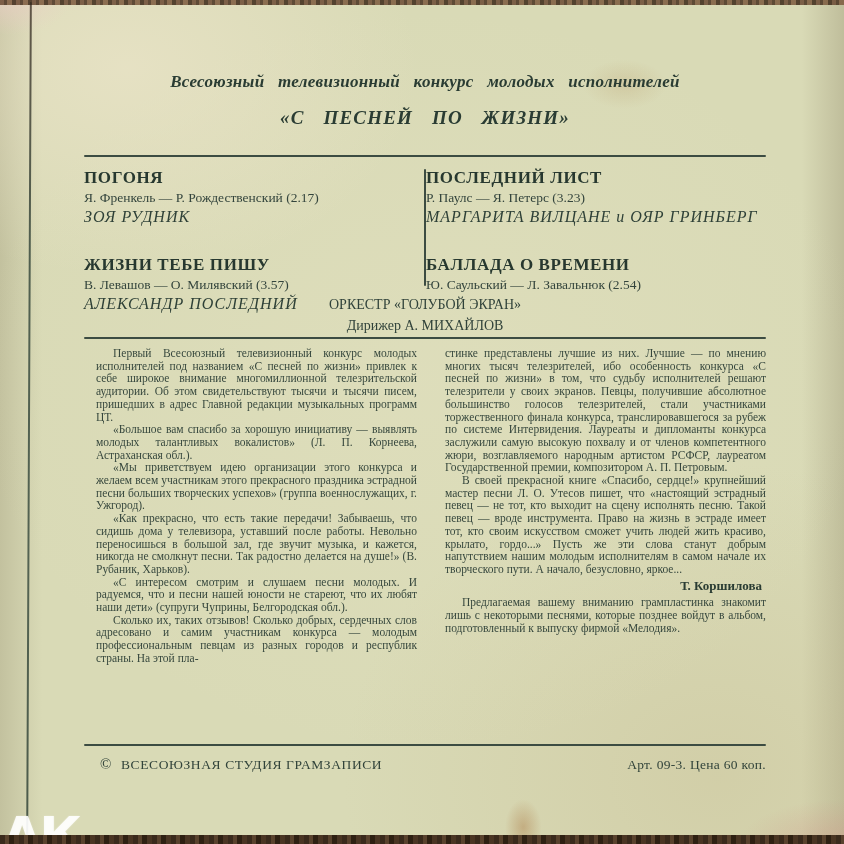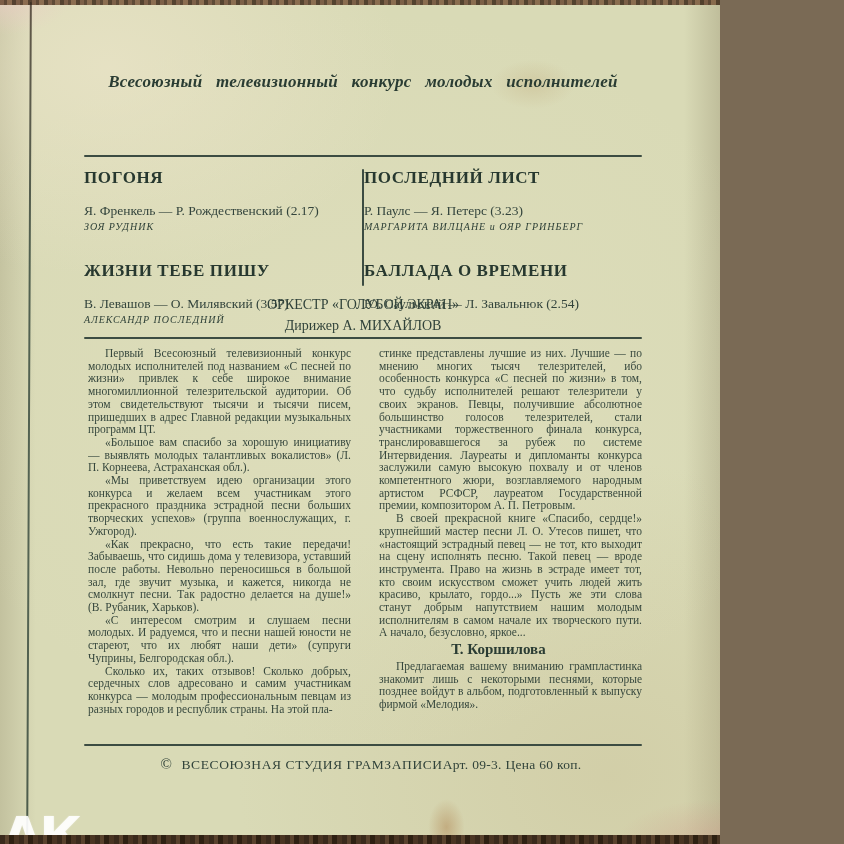--- a/index.html
+++ b/index.html
@@ -2,21 +2,21 @@
 <html lang="ru"><head>
 <meta charset="utf-8">
 <style>
   html,body{margin:0;padding:0;}
   body{
     width:844px;height:844px;overflow:hidden;
     font-family:"Liberation Serif", serif;
     background:#7a6a55;
   }
   .sleeve{
-    position:relative;width:720px;height:844px;overflow:hidden;
+    position:relative;width:844px;height:844px;overflow:hidden;
     background-color:#d9dab6;
     background-image:
       radial-gradient(ellipse 90px 50px at 1% 0%, rgba(233,205,196,0.70), transparent 70%),
       radial-gradient(ellipse 420px 300px at 15% 8%, rgba(240,231,206,0.55), transparent 70%),
       radial-gradient(ellipse 600px 500px at 50% 45%, rgba(228,226,194,0.40), transparent 75%),
       radial-gradient(ellipse 60px 35px at 74% 10%, rgba(175,140,85,0.22), transparent 70%),
       radial-gradient(ellipse 26px 40px at 62% 98%, rgba(165,110,55,0.38), transparent 70%),
       radial-gradient(ellipse 140px 60px at 100% 100%, rgba(205,150,135,0.45), transparent 75%),
       radial-gradient(ellipse 500px 420px at 85% 92%, rgba(198,188,145,0.38), transparent 75%),
       linear-gradient(90deg, rgba(115,105,75,0.22), rgba(115,105,75,0) 5%, rgba(115,105,75,0) 95%, rgba(115,105,75,0.25));
@@ -48,56 +48,57 @@
   .rule-mid{top:337px;}
   .rule-bottom{top:744px;}
 
   
   .tracks{position:absolute;top:164px;left:0;right:0;display:flex;}
   .track-col{flex:1;text-align:left;}
   .v-divider{width:2px;height:117px;background:#3c4c42;margin-top:5px;border-radius:1px;}
   .track{margin-top:4px;}
   .track + .track{margin-top:29px;}
   .t-title{font-size:17px;font-weight:bold;letter-spacing:.6px;color:#27382f;}
-  .t-credits{font-size:13.5px;margin-top:15px;}
-  .t-performer{font-size:10px;font-style:italic;letter-spacing:1px;margin-top:2px;color:#2e4037;}
+  .t-credits{font-size:13.5px;margin-top:2px;}
+  .t-performer{font-size:16px;font-style:italic;letter-spacing:1px;margin-top:2px;color:#2e4037;}
 
   
   .orchestra{position:absolute;top:294px;left:0;right:0;text-align:center;font-size:14px;line-height:21px;color:#30423a;}
 
   
-  .liner{position:absolute;top:347px;left:4px;right:0;height:394px;overflow:hidden;display:flex;gap:28px;}
+  .liner{position:absolute;top:347px;left:12px;right:0;height:394px;overflow:hidden;display:flex;gap:28px;}
   .liner-col{flex:1;text-align:justify;font-size:11.5px;line-height:12.7px;color:#36473d;}
   .liner-col p{margin:0;text-indent:17px;}
   .liner-col p.no-indent{text-indent:0;}
-  .signature{text-align:center;font-weight:bold;font-size:15px;margin:4px 24px 4px 0;color:#2a3c33;}
+  .signature{text-align:right;font-weight:bold;font-size:13px;margin:4px 4px 4px 0;color:#2a3c33;}
   .liner-col p.after-sig{margin-top:2px;}
 
   
-  footer{position:absolute;top:756px;left:16px;right:0;display:flex;justify-content:center;align-items:baseline;font-size:13.5px;letter-spacing:.6px;color:#31433a;font-family:Liberation Serif, serif;}
+  footer{position:absolute;top:756px;left:16px;right:0;display:flex;justify-content:space-between;align-items:baseline;font-size:13.5px;letter-spacing:.6px;color:#31433a;font-family:Liberation Serif, serif;}
   .copy-symbol{font-size:15px;margin-right:9px;}
   .catalog{letter-spacing:.3px;}
 
   .watermark{
     position:absolute;bottom:-22px;left:2px;
     font-family:"DejaVu Sans", sans-serif;font-weight:bold;font-size:52px;letter-spacing:-3px;
     color:rgba(255,255,255,0.88);text-shadow:0 0 2px rgba(255,255,255,0.4);
   }
 </style>
 </head>
 <body>
 
 <div class="sleeve">
   <div class="edge-top"></div>
   <div class="edge-left-line"></div>
 
   <div class="content">
 
     <header>
       <div class="h1">Всесоюзный телевизионный конкурс молодых исполнителей</div>
+      <div class="h2">«С ПЕСНЕЙ ПО ЖИЗНИ»</div>
     </header>
 
     <div class="rule rule-top"></div>
 
     <section class="tracks">
       <div class="track-col">
         <div class="track">
           <div class="t-title">ПОГОНЯ</div>
           <div class="t-credits">Я. Френкель — Р. Рождественский (2.17)</div>
           <div class="t-performer">ЗОЯ РУДНИК</div>

